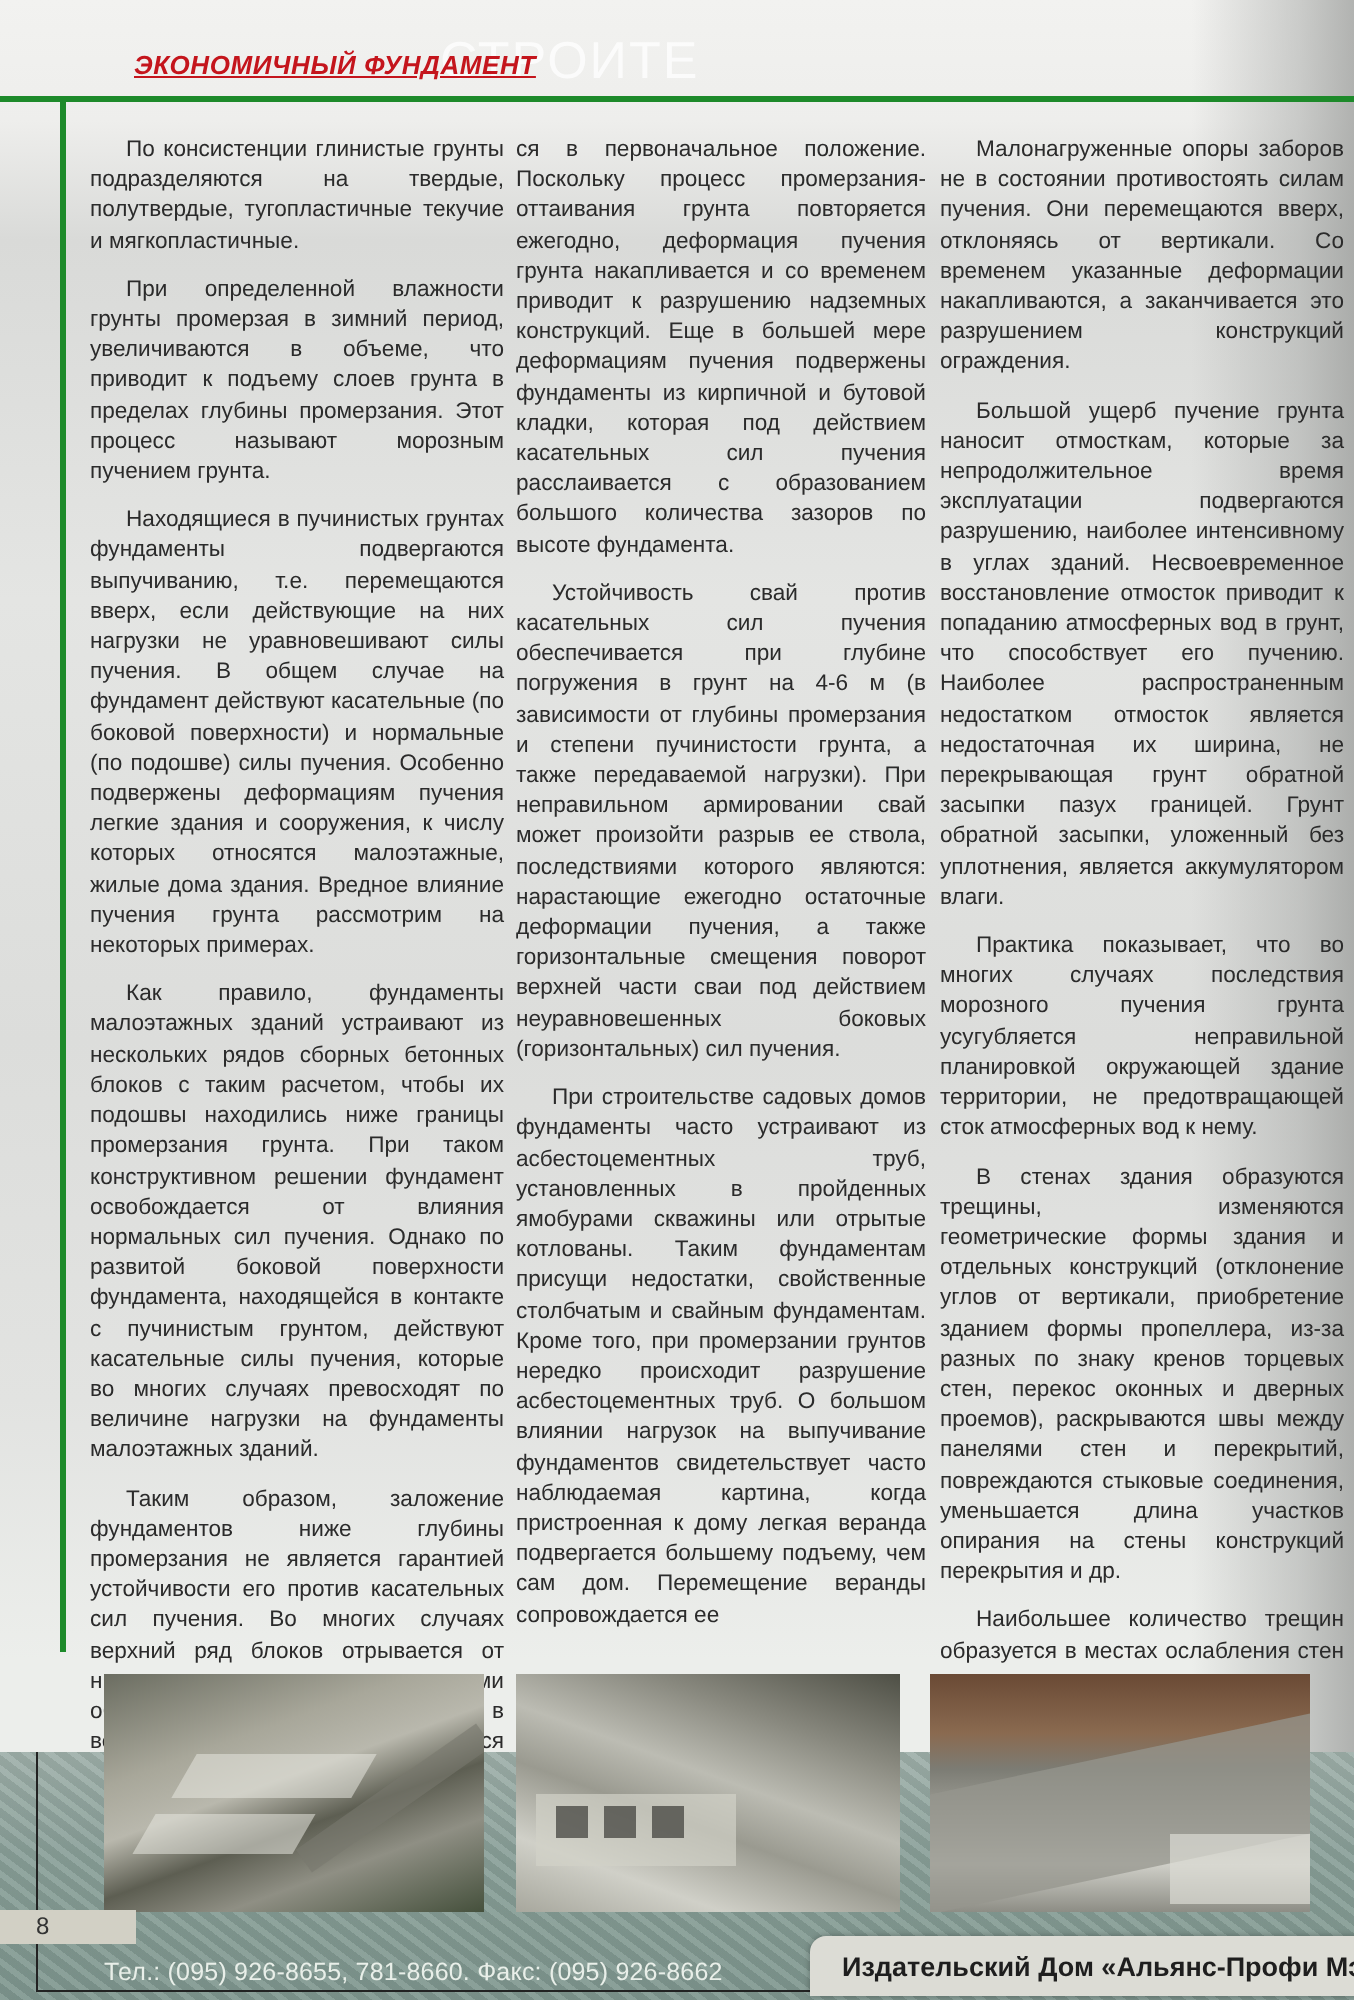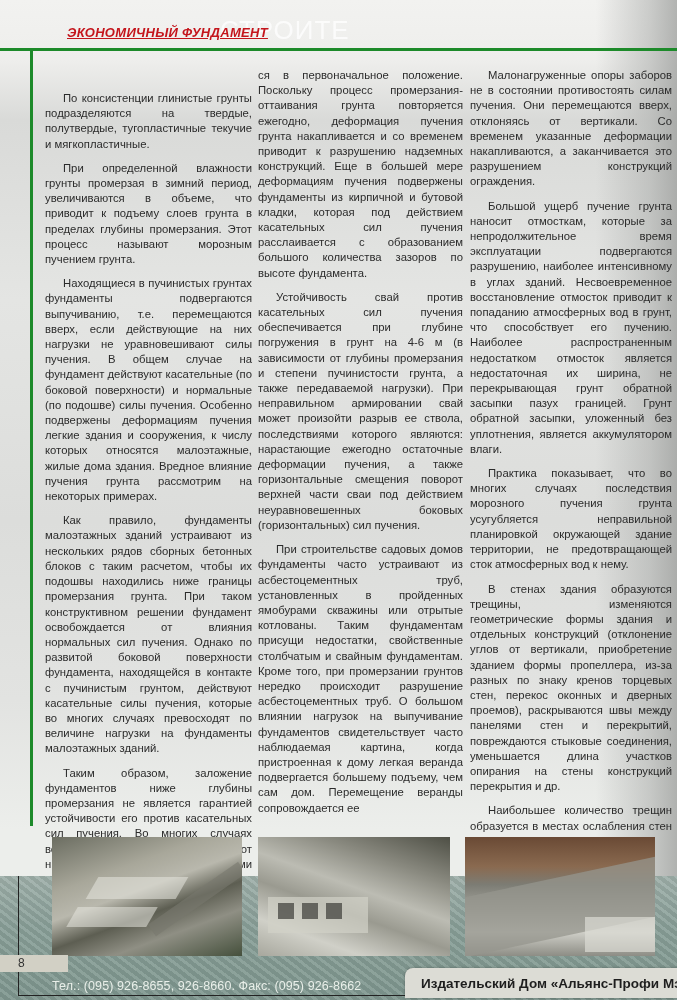--- a/index.html
+++ b/index.html
@@ -10,21 +10,21 @@
       linear-gradient(90deg, rgba(255,255,255,0) 0, rgba(255,255,255,0) 88%, rgba(170,172,170,.55) 96%, rgba(150,152,150,.7) 100%),
       linear-gradient(180deg,#f2f2f0 0,#eeeeec 60px,#d9dad8 120px,#e4e5e3 300px,#dcdddb 520px,#e2e3e1 700px,#eceeeb 830px);}
   .ghost-head{position:absolute;left:220px;top:15px;font-size:26px;letter-spacing:1px;color:rgba(255,255,255,.75);}
   .header-title{position:absolute;left:35px;top:25px;font-size:13px;font-weight:bold;font-style:italic;
     color:#c4151c;text-decoration:underline;letter-spacing:.3px;margin-left:32px;}
   .hline{position:absolute;left:0;top:48px;width:677px;height:3px;background:#1d8a2a;}
   .vline{position:absolute;left:30px;top:48px;width:3px;height:778px;background:#1d8a2a;}
   .col{position:absolute;top:68px;font-size:11.3px;line-height:15.2px;text-align:justify;color:#2b2b2b;}
   .col p{margin:0 0 9px 0;text-indent:18px;}
   .col p.cont{text-indent:0;}
-  #col1{left:45px;width:207px;margin-top:23px;}
+  #col1{left:45px;width:207px;}
   #col2{left:258px;width:205px;}
   #col3{left:470px;width:202px;}
   .bottom-band{position:absolute;left:0;top:876px;width:677px;height:124px;
     background:linear-gradient(180deg,#9fb0aa 0,#8aa099 40%,#7f978f 100%);}
   .bottom-band:after{content:"";position:absolute;inset:0;
     background:repeating-linear-gradient(37deg,rgba(255,255,255,.08) 0 3px,rgba(0,0,0,.06) 3px 7px);}
   .frame-line-v{position:absolute;left:18px;top:876px;width:1px;height:120px;background:#222;}
   .frame-line-h{position:absolute;left:18px;top:995px;width:659px;height:1px;background:#222;}
   .photo{position:absolute;top:837px;height:119px;overflow:hidden;}
   #photo1{left:52px;width:190px;background:linear-gradient(160deg,#6b6d61 0,#a8a79a 30%,#b9b8ad 45%,#5d5e52 60%,#8f8f84 75%,#45503c 100%);}
@@ -83,16 +83,16 @@
   <div class="shape" style="left:20px;top:66px;width:16px;height:16px;background:rgba(60,60,55,.7);"></div>
   <div class="shape" style="left:44px;top:66px;width:16px;height:16px;background:rgba(60,60,55,.7);"></div>
   <div class="shape" style="left:68px;top:66px;width:16px;height:16px;background:rgba(60,60,55,.7);"></div>
 </div>
 <div class="photo" id="photo3">
   <div class="shape" style="left:0;top:40px;width:190px;height:60px;transform:skewY(-12deg);background:rgba(150,150,142,.75);"></div>
   <div class="shape" style="left:120px;top:80px;width:70px;height:35px;background:rgba(220,220,212,.7);"></div>
 </div>
 
 <div class="page-number">8</div>
-<div class="contacts">Тел.: (095) 926-8655, 926-8660. Факс: (095) 926-8662</div>
+<div class="contacts">Тел.: (095) 926-8655, 781-8660. Факс: (095) 926-8662</div>
 <div class="publisher">
   <span>Издательский Дом «Альянс-Профи Мэ</span>
 </div>
 
 </body></html>

